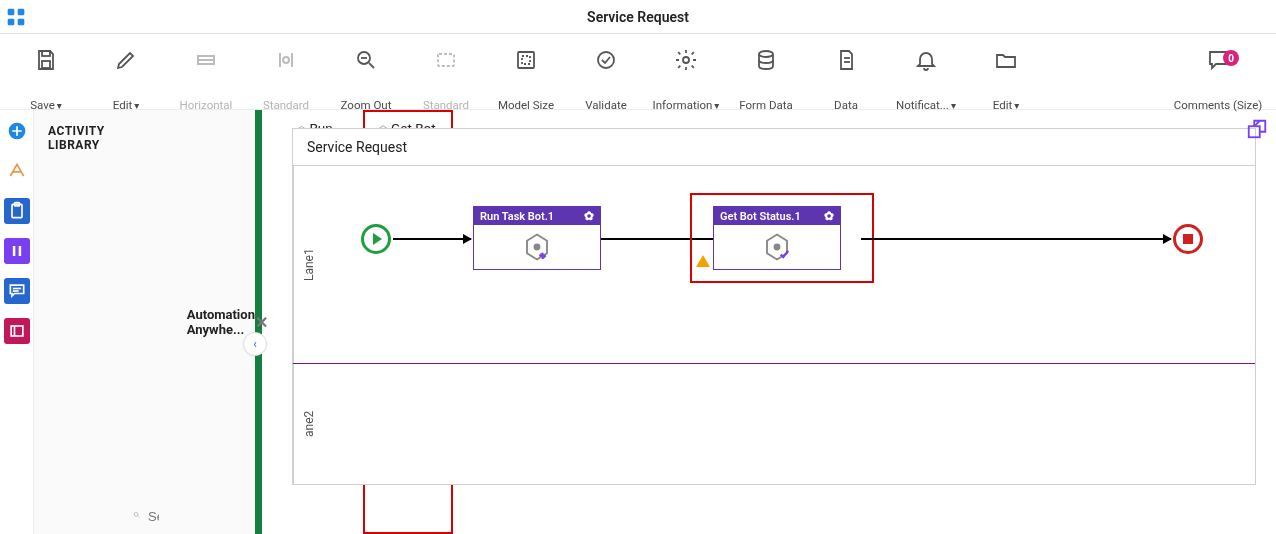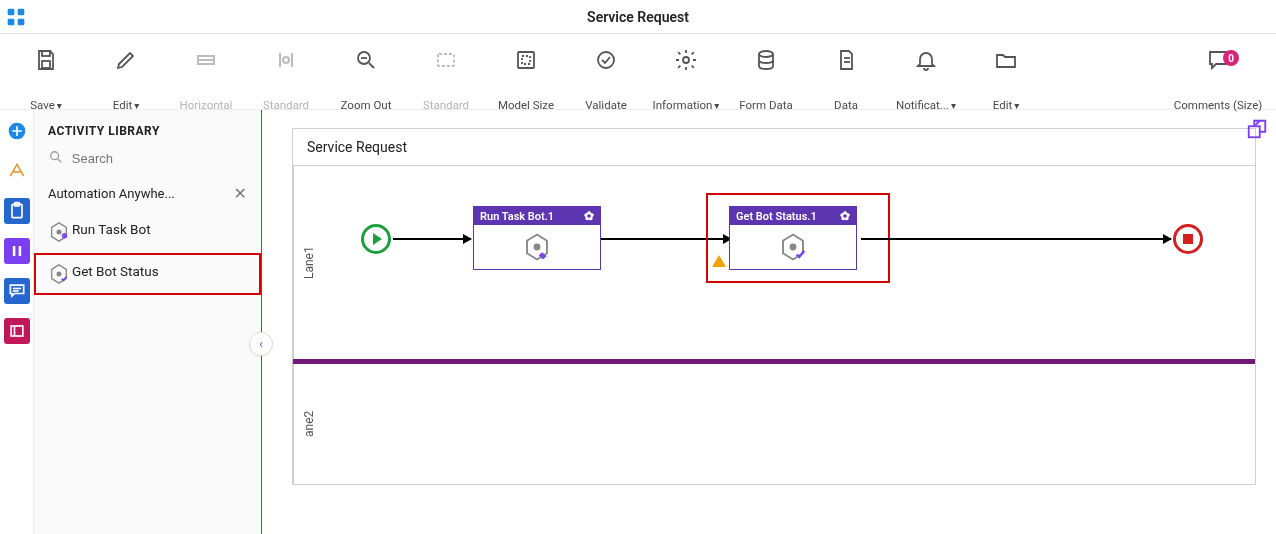--- a/index.html
+++ b/index.html
@@ -83,42 +83,42 @@
   }
   .rail-btn { width:26px; height:26px; display:flex; align-items:center; justify-content:center; cursor:pointer; border-radius:3px; }
   .rail-btn svg { width:20px; height:20px; }
   .rail-btn.blue-bg { background:#2666cf; }
   .rail-btn.purple-bg { background:#7b3ff2; }
 
   
   .library {
     width:228px;
     background:#fafafa;
-    border-right:1px solid #15803d;
+    border-right:7px solid #15803d;
     display:flex;
-    flex-direction:column;
+    flex-direction:row;
     position:relative;
   }
   .library h3 {
     font-size:12px; font-weight:700; letter-spacing:.5px;
     padding:14px 14px 10px 14px;
     color:#222;
   }
   .search-wrap {
     display:flex; align-items:flex-end; gap:8px;
     padding:0 14px 10px 14px;
     color:#9e9e9e;
   }
   .search-wrap input {
     border:none; background:transparent; outline:none;
     font-size:13px; color:#555; width:100%;
   }
   .grp-head {
     display:flex; align-items:center; justify-content:space-between;
-    padding:8px 14px; font-size:13px; font-weight:400; color:#222;
+    padding:8px 14px; font-size:13px; font-weight:700; color:#222;
     cursor:pointer;
   }
   .grp-head .x { color:#777; font-size:16px; cursor:pointer; }
   .act-item {
     display:flex; align-items:flex-start; gap:2px;
     padding:10px 14px;
     font-size:13.5px; color:#222; cursor:pointer;
   }
   .act-item svg { width:22px; height:22px; }
   .act-item.selected {
@@ -149,21 +149,21 @@
   }
   .proc-title {
     font-size:14px; color:#222;
     padding:10px 14px;
     border-bottom:1px solid #cfcfcf;
     background:#fff;
   }
   .lane {
     display:flex;
     align-items:stretch;
-    border-bottom:5px solid #701a75;
+    border-bottom:1px solid #701a75;
     min-height:198px;
     background:#fff;
   }
   .lane:last-child { border-bottom:none; }
   .lane-label {
     width:30px;
     display:flex; align-items:center; justify-content:center;
     writing-mode: vertical-rl; transform:rotate(180deg);
     font-size:12px; color:#555;
     border-right:1px solid #cfcfcf;
@@ -219,21 +219,21 @@
     height:44px; display:flex; align-items:center; justify-content:center;
     position:relative;
   }
   .task-node .body svg { width:30px; height:30px; }
   .warn-tri {
     position:absolute; left:-18px; bottom:2px;
     width:0;height:0;
     border-left:7px solid transparent;border-right:7px solid transparent;border-bottom:12px solid #f5a200;
   }
   .n1{ left:150px;}
-  .n2{ left:406px;}
+  .n2{ left:390px;}
 
 </style>
 </head>
 <body>
 
 <div class="header">
   <div class="header-apps">
     <svg viewBox="0 0 24 24">
         <g fill="#1e88e5">
           <rect x="2" y="2" width="8" height="8" rx="1.5"></rect>

